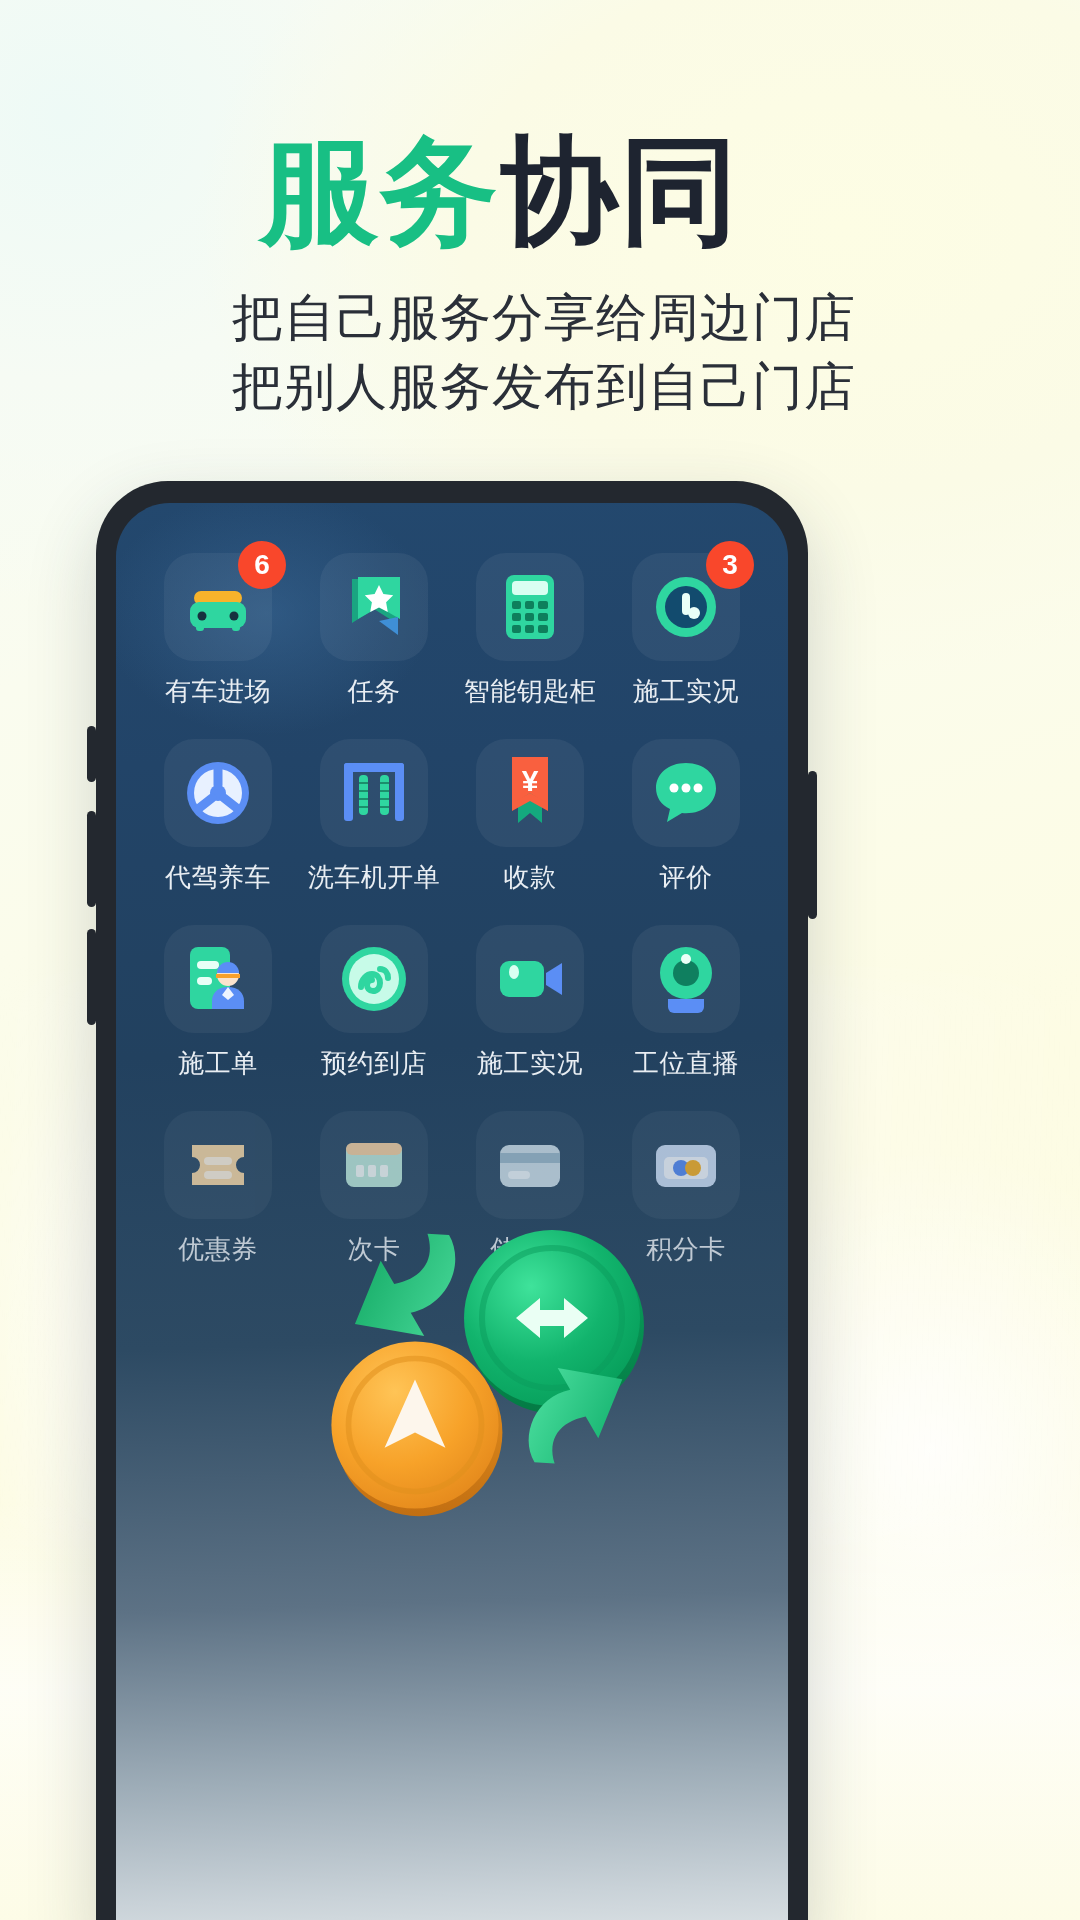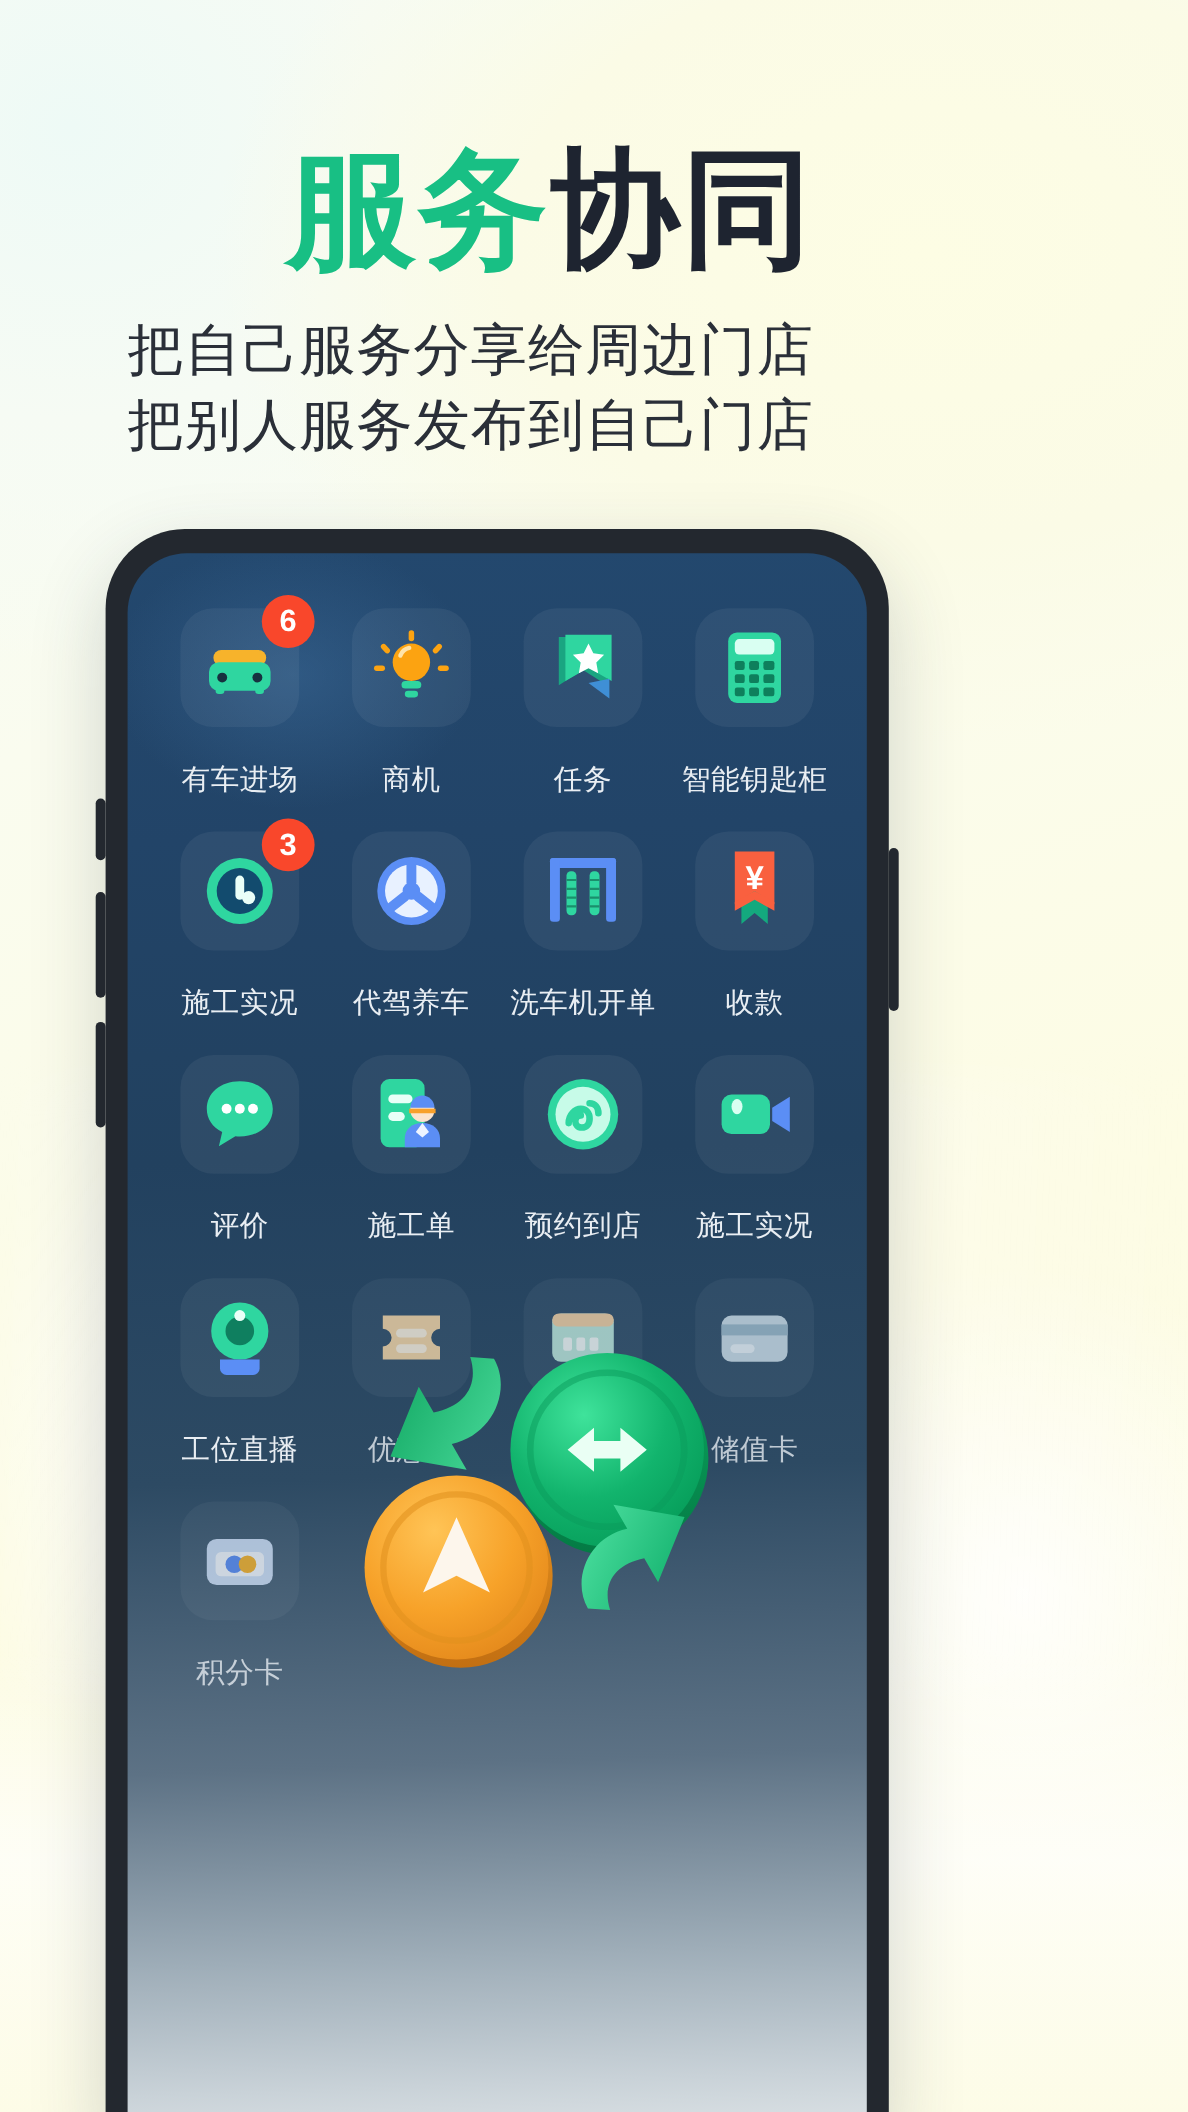--- a/index.html
+++ b/index.html
@@ -42,21 +42,21 @@
     position:absolute; top:128px; left:0; width:1000px;
     text-align:center; z-index:6;
     font-size:118px; font-weight:bold; letter-spacing:2px; line-height:1.08;
     white-space:nowrap;
   }
   .headline .hl-green{ color:#18bf84; }
   .headline .hl-dark { color:#1e2430; }
 
   .subtitle{
     position:absolute; top:284px; left:0; width:856px;
-    text-align:center; z-index:6;
+    text-align:right; z-index:6;
     color:#2a2f38; font-size:51px; line-height:1.35; letter-spacing:1px;
     white-space:nowrap;
   }
 
   
   .phone{
     position:absolute; left:96px; top:481px;
     width:712px; height:1460px;
     background:#23282f;
     border-radius:72px 72px 0 0;
@@ -91,21 +91,21 @@
     display:flex; flex-direction:column; align-items:center;
     position:relative; padding-top:10px;
   }
   .tile{
     position:relative;
     width:108px; height:108px; border-radius:30px;
     background:rgba(255,255,255,.055);
     display:flex; align-items:center; justify-content:center;
   }
   .cell-label{
-    margin-top:30px; color:#e9eef3; font-size:26px; letter-spacing:.5px;
+    margin-top:13px; color:#e9eef3; font-size:26px; letter-spacing:.5px;
     white-space:nowrap;
   }
   .r4 .cell-label, .r4 .tile{ opacity:.78; }
 
   .badge{
     position:absolute; top:-12px; right:-14px;
     min-width:48px; height:48px; padding:0 12px;
     background:#f9472b; color:#fff;
     border-radius:26px; font-size:28px; font-weight:bold;
     display:flex; align-items:center; justify-content:center;
@@ -154,36 +154,20 @@
       <rect x="14" y="22" width="48" height="14" rx="7" fill="#f7b32b"></rect>
       <rect x="10" y="33" width="56" height="26" rx="9" fill="#2fd6a0"></rect>
       <circle cx="22" cy="47" r="4.5" fill="#17313f"></circle>
               <circle cx="54" cy="47" r="4.5" fill="#17313f"></circle>
       <rect x="16" y="56" width="8" height="6" rx="3" fill="#2fd6a0"></rect>
       <rect x="52" y="56" width="8" height="6" rx="3" fill="#2fd6a0"></rect>
     </svg>
             <div class="badge">6</div>
           </div>
           <div class="cell-label">有车进场</div>
-        </div>
-        <div class="cell r0">
-          <div class="tile">
-            <svg width="76" height="76" viewBox="0 0 76 76">
-      <circle cx="38" cy="33" r="17" fill="#fca311"></circle>
-      <path d="M28 27a11 11 0 0 1 8-7" stroke="#ffe3a8" stroke-width="4" fill="none" stroke-linecap="round"></path>
-      <rect x="29" y="50" width="18" height="7" rx="3.5" fill="#2fd6a0"></rect>
-      <rect x="32" y="59" width="12" height="6" rx="3" fill="#2fd6a0"></rect>
-      <rect x="35.5" y="4" width="5" height="10" rx="2.5" fill="#fca311"></rect>
-      <rect x="12" y="16" width="5" height="10" rx="2.5" fill="#fca311" transform="rotate(-42 14 21)"></rect>
-      <rect x="59" y="16" width="5" height="10" rx="2.5" fill="#fca311" transform="rotate(42 62 21)"></rect>
-      <rect x="4" y="36" width="10" height="5" rx="2.5" fill="#fca311"></rect>
-      <rect x="62" y="36" width="10" height="5" rx="2.5" fill="#fca311"></rect>
-    </svg>
-          </div>
-          <div class="cell-label">商机</div>
         </div>
         <div class="cell r0">
           <div class="tile">
             <svg width="76" height="76" viewBox="0 0 76 76">
       <path d="M16 10h44v44L38 40 16 54Z" fill="#1aa581"></path>
       <path d="M22 8h42v42L43 38 22 50Z" fill="#2fd6a0"></path>
       <path d="M43 16l4.4 8.9 9.8 1.4-7.1 6.9 1.7 9.8L43 38.4 34.2 43l1.7-9.8-7.1-6.9 9.8-1.4Z" fill="#fff"></path>
       <path d="M43 52 L62 66 L62 48Z" fill="#3f8fd6"></path>
     </svg>
           </div>

